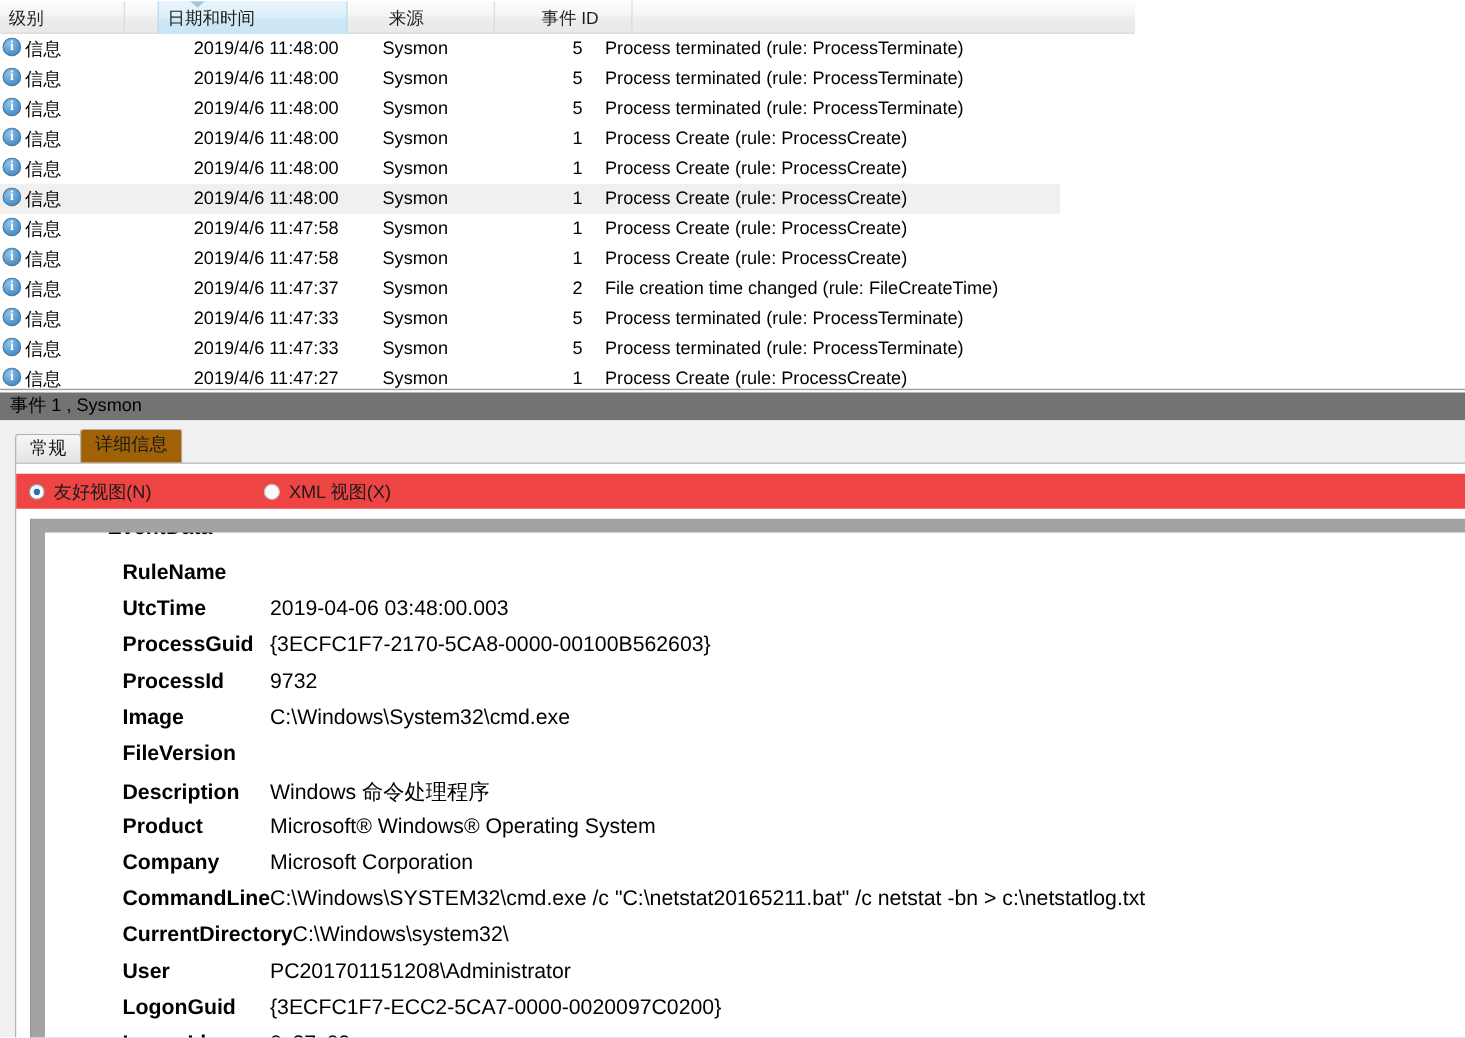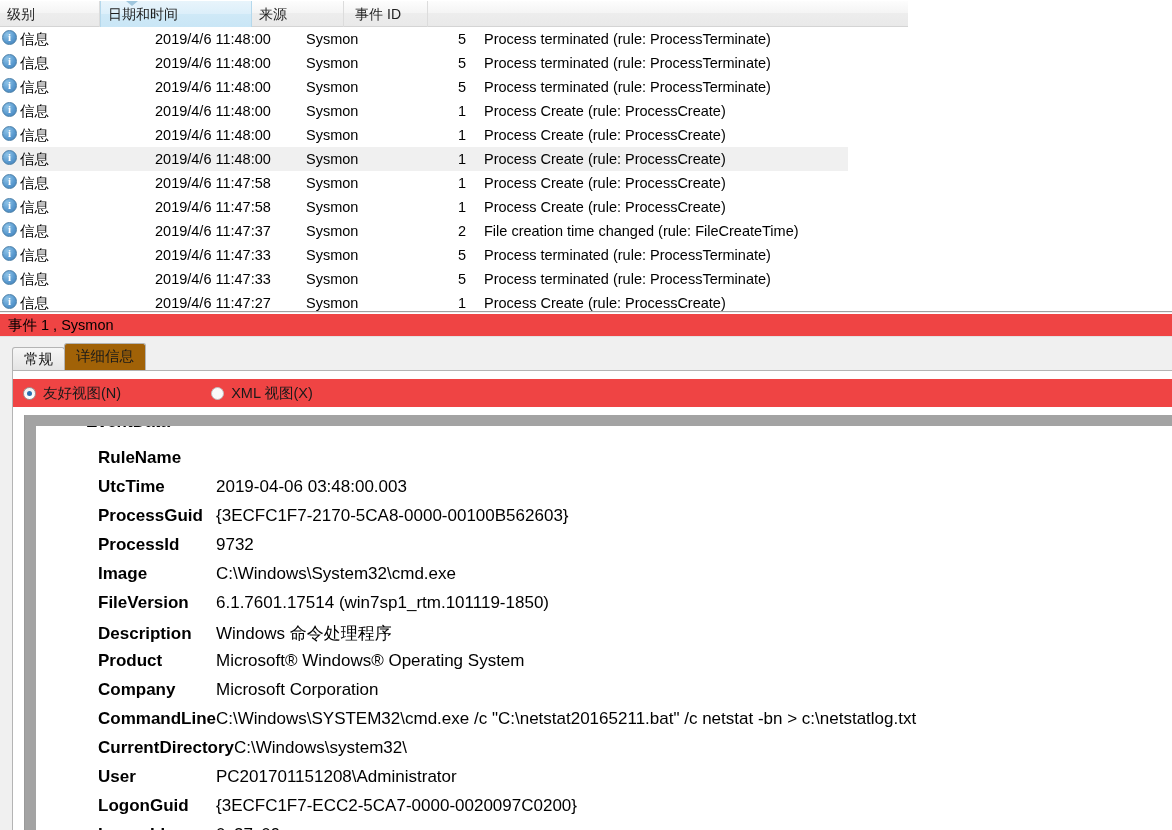--- a/index.html
+++ b/index.html
@@ -24,20 +24,21 @@
     overflow: hidden;
   }
   .col-header {
     position: relative;
     display: flex;
     height: 27px;
     width: 908px;
     background: linear-gradient(to bottom, #fdfdfd 0%, #f4f4f4 48%, #ededed 50%, #e9e9e9 100%);
     border-bottom: 1px solid #d4d4d4;
     border-top: 1px solid #ffffff;
+    gap: 26px;
   }
   .ch {
     position: relative;
     height: 26px;
     line-height: 26px;
     font-size: 14px;
     color: #1e1e1e;
     padding-left: 7px;
     border-right: 1px solid #dcdcdc;
     white-space: nowrap;
@@ -107,21 +108,21 @@
   .splitter {
     position: absolute;
     left: 0; top: 311px; width: 1172px; height: 3px;
     background: #f0f0f0;
     border-top: 1px solid #a0a0a0;
     border-bottom: 1px solid #ffffff;
   }
   .event-title {
     position: absolute;
     left: 0; top: 314px; width: 1172px; height: 22px;
-    background: #ef4444;
+    background: #737373;
     font-size: 14.5px;
     color: #000;
     line-height: 22px;
     padding-left: 8px;
     white-space: nowrap;
   }
   .title-rule {
     position: absolute;
     left: 0; top: 336px; width: 1172px; height: 1px;
     background: #e2e2e2;
@@ -433,21 +434,20 @@
               <div class="det-row">
                 <div class="det-key">ProcessId</div>
                 <div class="det-val">9732</div>
               </div>
               <div class="det-row">
                 <div class="det-key">Image</div>
                 <div class="det-val">C:\Windows\System32\cmd.exe</div>
               </div>
               <div class="det-row">
                 <div class="det-key">FileVersion</div>
-                <div class="det-val">6.1.7601.17514 (win7sp1_rtm.101119-1850)</div>
               </div>
               <div class="det-row">
                 <div class="det-key">Description</div>
                 <div class="det-val">Windows 命令处理程序</div>
               </div>
               <div class="det-row">
                 <div class="det-key">Product</div>
                 <div class="det-val">Microsoft® Windows® Operating System</div>
               </div>
               <div class="det-row">

